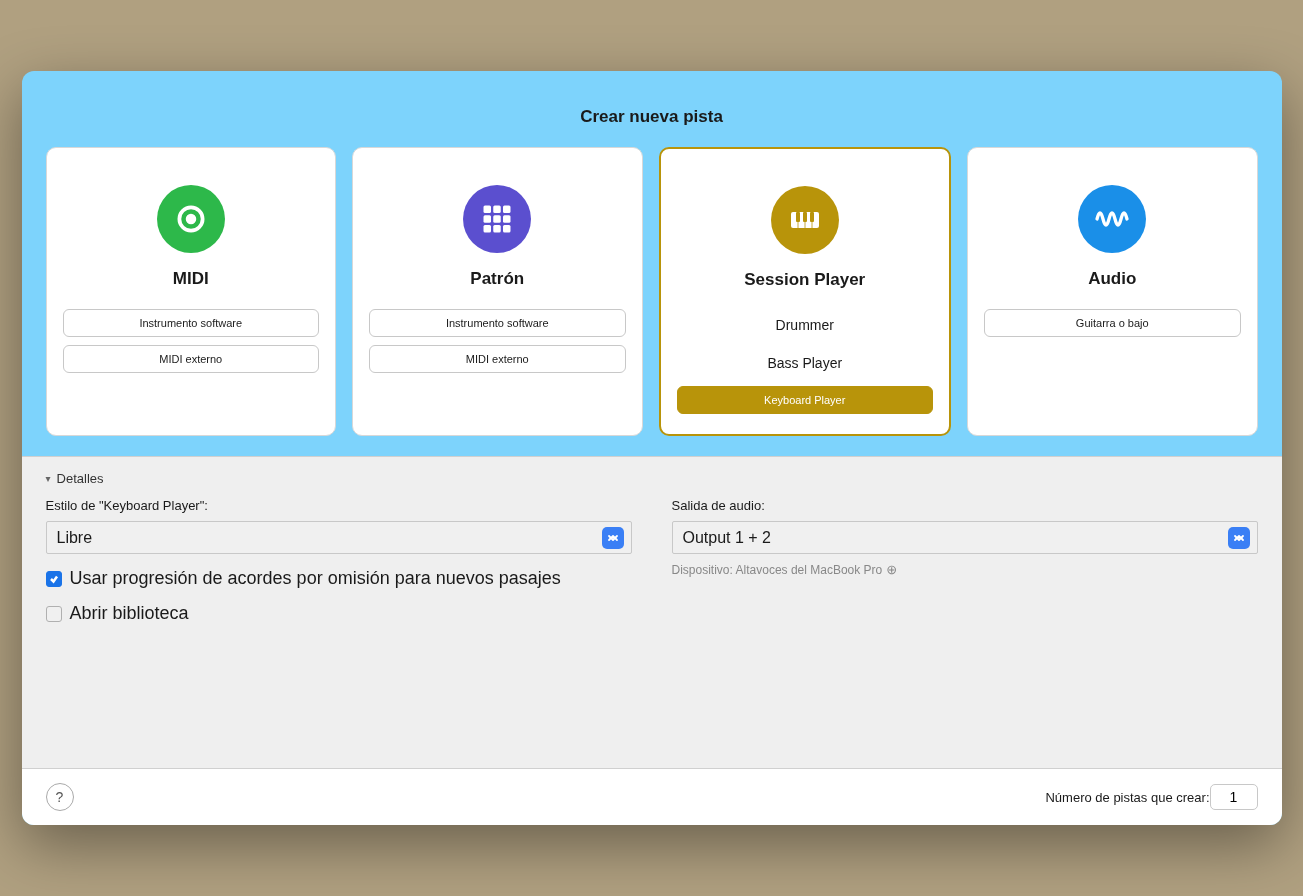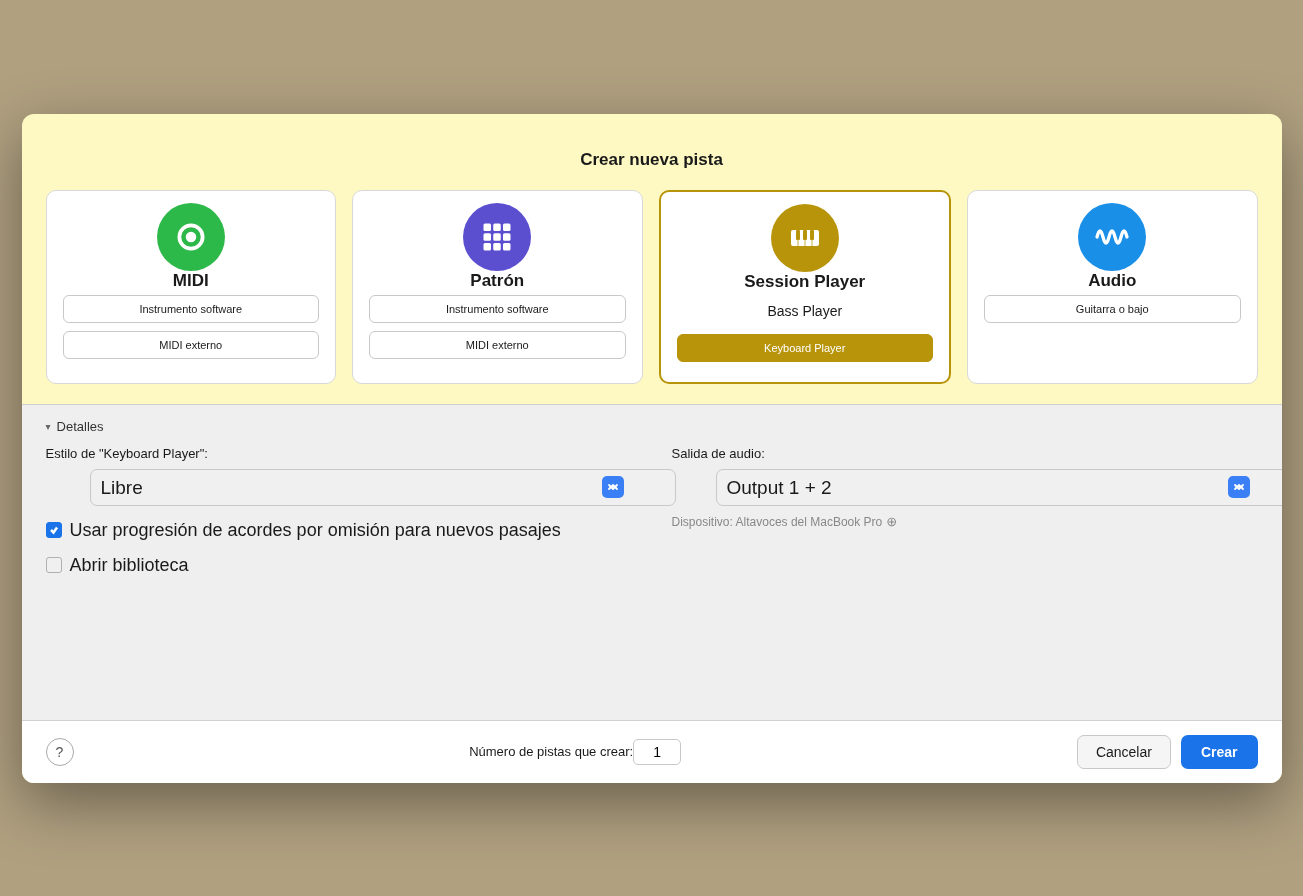--- a/index.html
+++ b/index.html
@@ -6,21 +6,21 @@
     body {
       background: #b0a080;
       display: flex;
       align-items: center;
       justify-content: center;
       min-height: 100vh;
       font-family: -apple-system, BlinkMacSystemFont, "Helvetica Neue", Arial, sans-serif;
     }
 
     .dialog {
-      background: #fef9c3;
+      background: #7dd3fc;
       border-radius: 12px;
       width: 1260px;
       max-width: 98vw;
       box-shadow: 0 20px 60px rgba(0,0,0,0.4);
       overflow: hidden;
     }
 
     .dialog-header {
       padding: 20px 20px 0;
       text-align: center;
@@ -37,25 +37,25 @@
     .cards-row {
       display: flex;
       gap: 16px;
       padding: 0 24px 20px;
     }
 
     .track-card {
       flex: 1;
       border: 1.5px solid #d8d8d8;
       border-radius: 10px;
-      padding: 12px 16px 20px;
+      padding: 37px 16px 20px;
       display: flex;
       flex-direction: column;
       align-items: center;
-      gap: 0;
+      gap: 16px;
       cursor: pointer;
       background: #fff;
     }
 
     .track-card.selected {
       border: 2.5px solid #b8940a;
     }
 
     .track-icon {
       width: 68px;
@@ -161,27 +161,26 @@
 
     .select-wrapper {
       position: relative;
       width: 100%;
     }
 
     .select-field {
       width: 100%;
       padding: 7px 36px 7px 10px;
       border: 1px solid #c8c8c8;
-      border-radius: 7px;
+      border-radius: 2px;
       background: #f0f0f0;
-      font-size: 19px;
+      font-size: 16px;
       color: #1a1a1a;
       appearance: none;
       cursor: pointer;
-      margin-left: 44px;
     }
 
     .select-arrow {
       position: absolute;
       right: 8px;
       top: 50%;
       transform: translateY(-50%);
       pointer-events: none;
       width: 22px;
       height: 22px;
@@ -365,20 +364,21 @@
           <rect x="16" y="10" width="4" height="10" rx="1" fill="#b8940a"></rect>
           <rect x="23" y="10" width="4" height="10" rx="1" fill="#b8940a"></rect>
 
           <line x1="11" y1="20" x2="11" y2="26" stroke="#b8940a" stroke-width="0.8"></line>
           <line x1="18" y1="20" x2="18" y2="26" stroke="#b8940a" stroke-width="0.8"></line>
           <line x1="25" y1="20" x2="25" y2="26" stroke="#b8940a" stroke-width="0.8"></line>
         </svg>
       </div>
       <div class="track-name">Session Player</div>
       <div class="track-options">
+        <div class="track-option-plain">Drummer</div>
         <div class="track-option-plain">Bass Player</div>
         <button class="track-option-btn selected-option">Keyboard Player</button>
       </div>
     </div>
 
     <div class="track-card">
       <div class="track-icon blue">
         <svg viewBox="0 0 24 24" xmlns="http://www.w3.org/2000/svg">
           <path d="M2 12 Q4 4 6 12 Q8 20 10 12 Q12 4 14 12 Q16 20 18 12 Q20 4 22 12" stroke="white" stroke-width="2.2" fill="none" stroke-linecap="round"></path>
         </svg>
@@ -457,20 +457,16 @@
 
   <div class="dialog-footer">
 
     <button class="help-btn">?</button>
 
     <div class="footer-center">
       <span>Número de pistas que crear:</span>
       <input class="track-count-input" type="text" value="1" style="">
     </div>
 
-    <div class="footer-right">
-      <button class="btn-cancel">Cancelar</button>
-      <button class="btn-create">Crear</button>
-    </div>
 
   </div>
 
 </div>
 
 </body></html>

